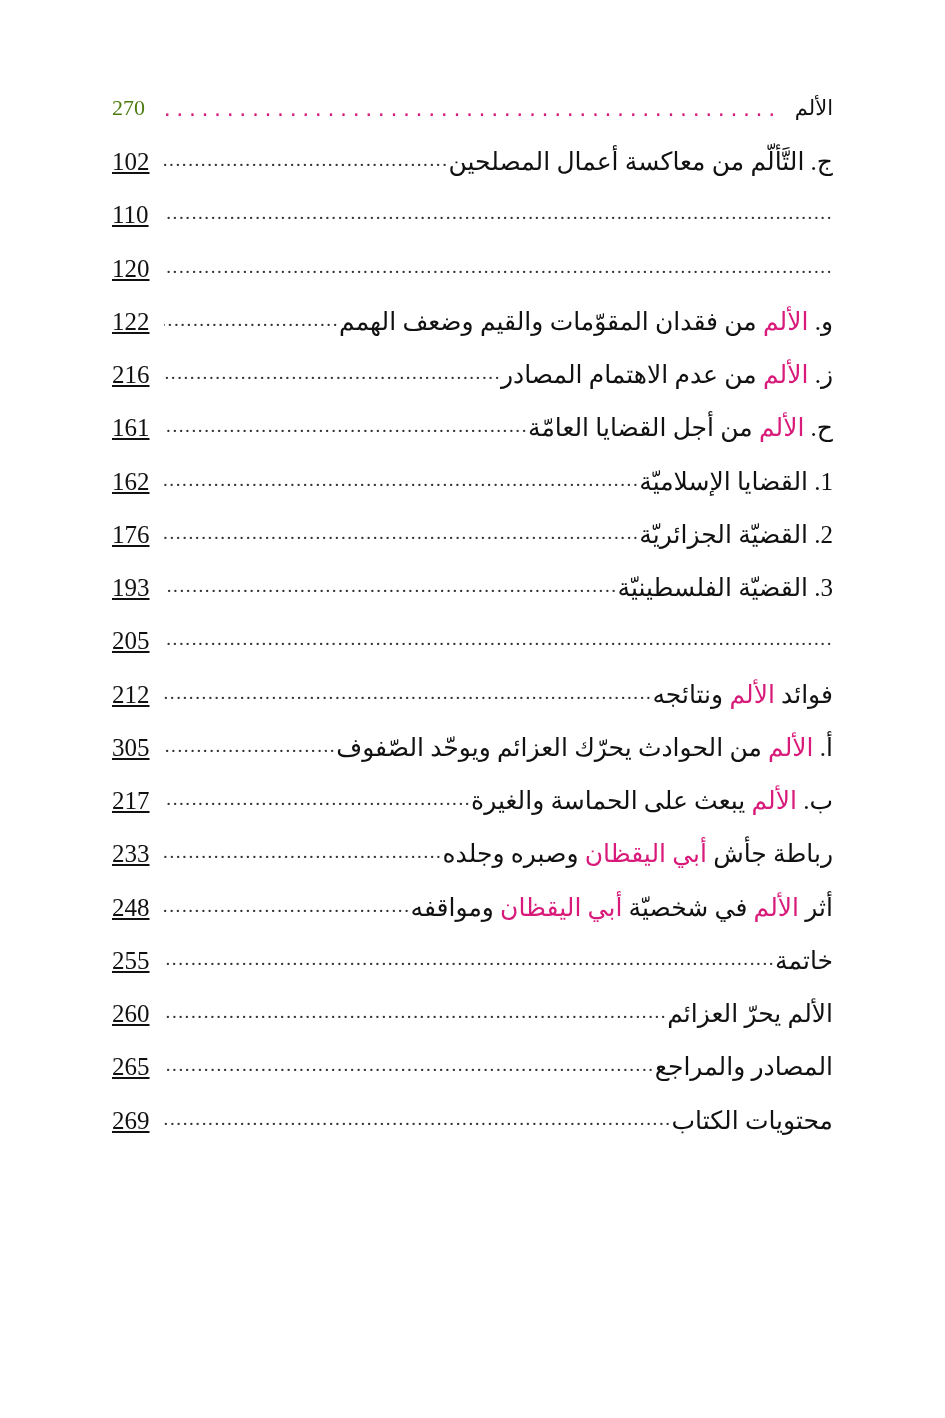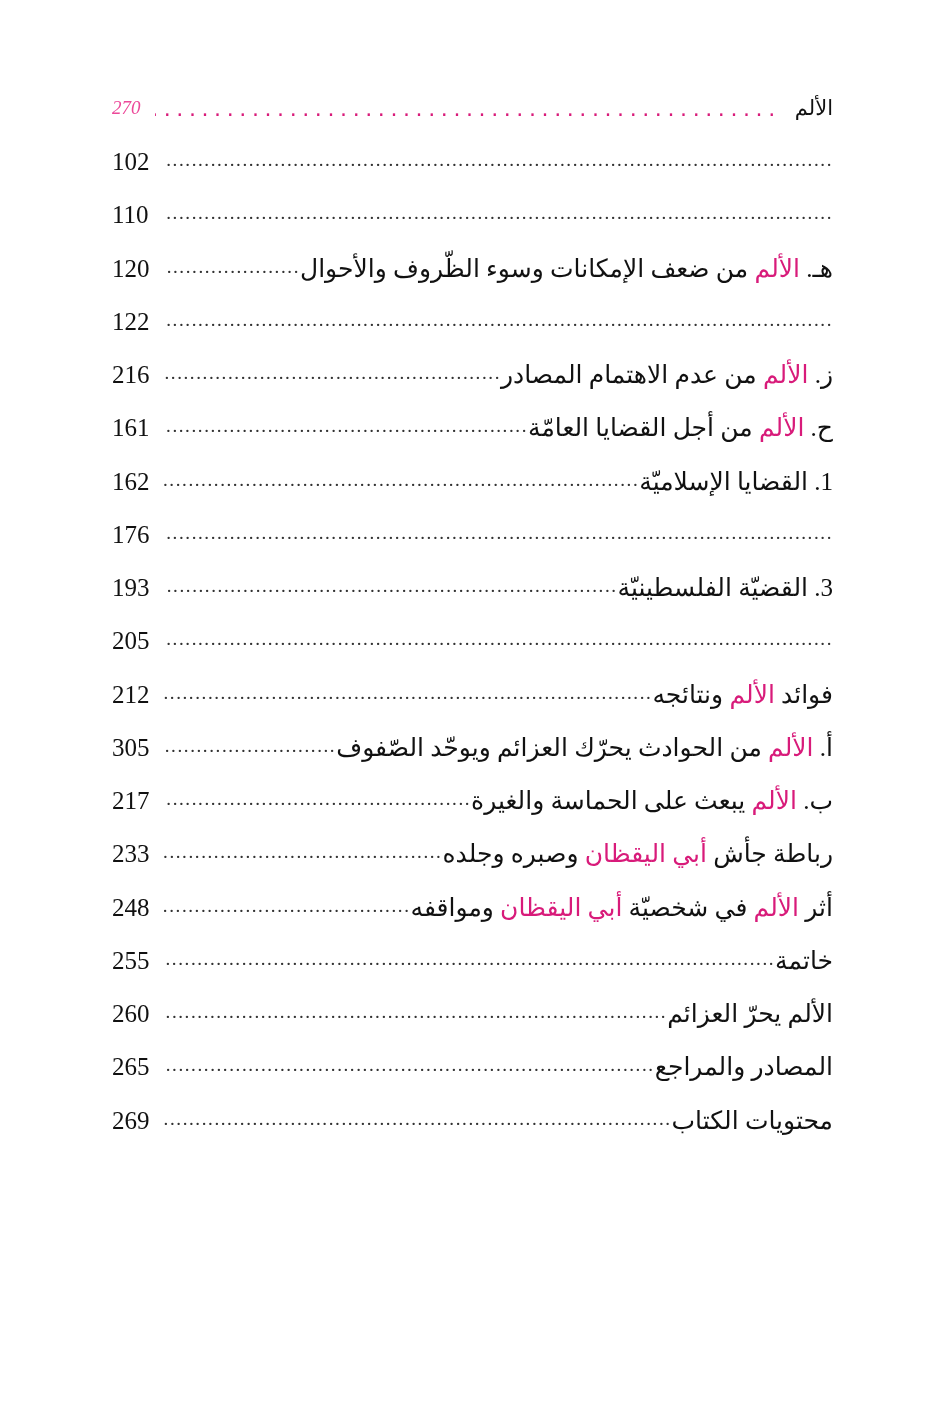--- a/index.html
+++ b/index.html
@@ -46,25 +46,24 @@
     position: relative;
     top: 1px;
     color: #D81B7A;
     font-size: 22px;
     letter-spacing: 5.6px;
     line-height: 20px;
     white-space: nowrap;
     font-family: "DejaVu Sans", sans-serif;
   }
   .header-page {
-    font-size: 19px;
-    color: #ec4899;
+    font-size: 22px;
+    color: #4d7c0f;
     white-space: nowrap;
     direction: ltr;
-    font-style: italic;
   }
 
   
   .toc {
     margin-top: 18px;
     direction: rtl;
   }
   .toc-row {
     display: flex;
     flex-direction: row;
@@ -96,67 +95,70 @@
     letter-spacing: 1.6px;
     font-family: "Liberation Serif", serif;
   }
   .toc-page {
     font-size: 25px;
     direction: ltr;
     white-space: nowrap;
     color: #111111;
     min-width: 52px;
     text-align: left;
+    text-decoration: underline;
   }
 </style>
 </head>
 <body>
 
 <div class="page">
 
   <div class="page-header">
     <span class="header-title">الألم</span>
     <span class="header-dots">........................................................................................................................................................................................................</span>
     <span class="header-page">270</span>
   </div>
 
   <div class="toc">
       <div class="toc-row">
+        <span class="toc-label"><span>ج. التَّألّم من معاكسة أعمال المصلحين</span></span>
         <span class="toc-leader">........................................................................................................................</span>
         <span class="toc-page">102</span>
       </div>
       <div class="toc-row">
         <span class="toc-leader">........................................................................................................................</span>
         <span class="toc-page">110</span>
       </div>
       <div class="toc-row">
-        <span class="toc-label"><span>هـ. </span><span class="hl">الألم</span><span> من ضعف الإمكانات وسوء الظّروف والأحوال</span></span>
         <span class="toc-leader">........................................................................................................................</span>
         <span class="toc-page">120</span>
       </div>
       <div class="toc-row">
+        <span class="toc-label"><span>و. </span><span class="hl">الألم</span><span> من فقدان المقوّمات والقيم وضعف الهمم</span></span>
         <span class="toc-leader">........................................................................................................................</span>
         <span class="toc-page">122</span>
       </div>
       <div class="toc-row">
         <span class="toc-label"><span>ز. </span><span class="hl">الألم</span><span> من عدم الاهتمام المصادر</span></span>
         <span class="toc-leader">........................................................................................................................</span>
         <span class="toc-page">216</span>
       </div>
       <div class="toc-row">
         <span class="toc-label"><span>ح. </span><span class="hl">الألم</span><span> من أجل القضايا العامّة</span></span>
         <span class="toc-leader">........................................................................................................................</span>
         <span class="toc-page">161</span>
       </div>
       <div class="toc-row level2">
         <span class="toc-label"><span>1. القضايا الإسلاميّة</span></span>
         <span class="toc-leader">........................................................................................................................</span>
         <span class="toc-page">162</span>
       </div>
       <div class="toc-row level2">
+        <span class="toc-label"><span>2. القضيّة الجزائريّة</span></span>
         <span class="toc-leader">........................................................................................................................</span>
         <span class="toc-page">176</span>
       </div>
       <div class="toc-row level2">
         <span class="toc-label"><span>3. القضيّة الفلسطينيّة</span></span>
         <span class="toc-leader">........................................................................................................................</span>
         <span class="toc-page">193</span>
       </div>
       <div class="toc-row">
         <span class="toc-leader">........................................................................................................................</span>

